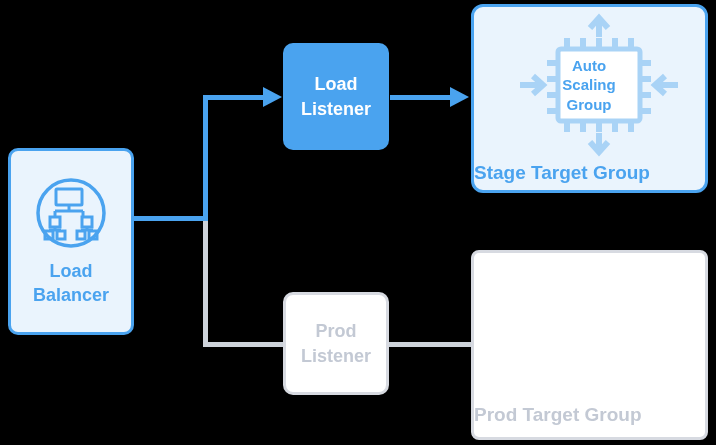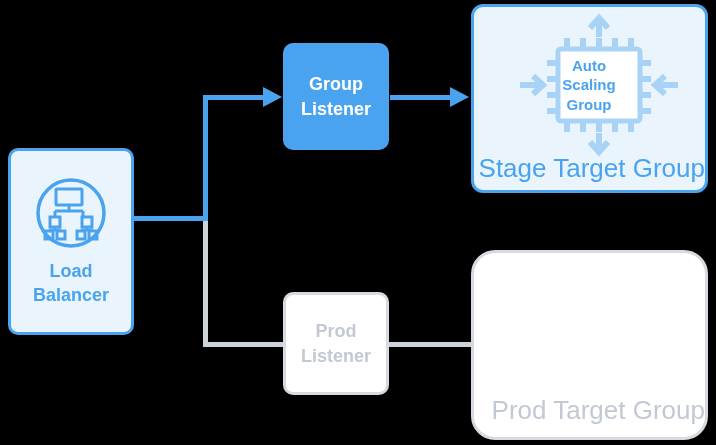--- a/index.html
+++ b/index.html
@@ -25,32 +25,32 @@
     left:283px; top:292px; width:106px; height:103px;
     background:#fff; border:3px solid var(--gray-border); border-radius:10px;
   }
   .node-stage-target-group {
     left:471px; top:4px; width:237px; height:189px;
     background:var(--light-blue-fill); border:3px solid var(--primary-blue);
     border-radius:12px;
   }
   .node-prod-target-group {
     left:471px; top:250px; width:237px; height:190px;
-    background:#fff; border:3px solid var(--gray-border); border-radius:24px;
+    background:#fff; border:3px solid var(--gray-border); border-radius:8px;
   }
   .node-label {
     font-size:18px; font-weight:700; text-align:center; line-height:1.35; width:84px;
   }
   .blue-text { color:var(--primary-blue); }
   .white-text { color:#ffffff; }
   .gray-text  { color:var(--gray-text); }
   .lb-label { margin-top:9px; }
   .tg-label {
-    position:absolute; left:0; right:0; text-align:right;
-    font-size:26px; font-weight:400; width:auto;
+    position:absolute; left:0; right:0; text-align:left;
+    font-size:19px; font-weight:700; width:auto;
   }
   .tg-label.stage { bottom:6px; }
   .tg-label.prod  { bottom:11px; }
 
   
   .line { position:absolute; }
   .blue-line { background:var(--primary-blue); }
   .gray-line { background:var(--gray-line); }
   .l-blue-h1 { left:134px; top:216px; width:72px; height:5px; }
   .l-blue-v  { left:203px; top:95px;  width:5px;  height:126px; }
@@ -107,21 +107,21 @@
       <path class="lb-stroke" d="M21,51 L21,54 M15,54 L27,54 M15,54 L15,56 M27,54 L27,56 M53,51 L53,54 M47,54 L59,54 M47,54 L47,56 M59,54 L59,56"></path>
       <rect class="lb-stroke" x="11" y="55" width="8" height="8"></rect>
       <rect class="lb-stroke" x="23" y="55" width="8" height="8"></rect>
       <rect class="lb-stroke" x="43" y="55" width="8" height="8"></rect>
       <rect class="lb-stroke" x="55" y="55" width="8" height="8"></rect>
     </svg>
     <div class="node-label blue-text lb-label">Load Balancer</div>
   </div>
 
   <div class="node node-stage-listener">
-    <div class="node-label white-text">Group Listener</div>
+    <div class="node-label white-text">Load Listener</div>
   </div>
 
   <div class="node node-prod-listener">
     <div class="node-label gray-text">Prod Listener</div>
   </div>
 
   <div class="node node-stage-target-group">
     <svg class="chip-svg" width="190" height="150" viewBox="0 0 190 150">
 
       <rect class="chip-pin" x="68" y="31" width="6" height="12"></rect>

